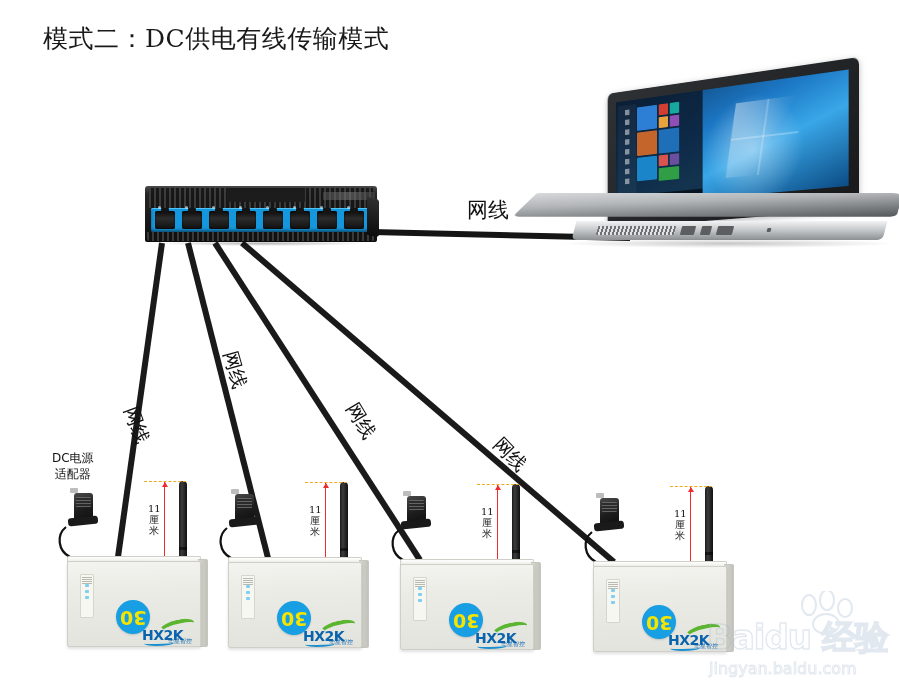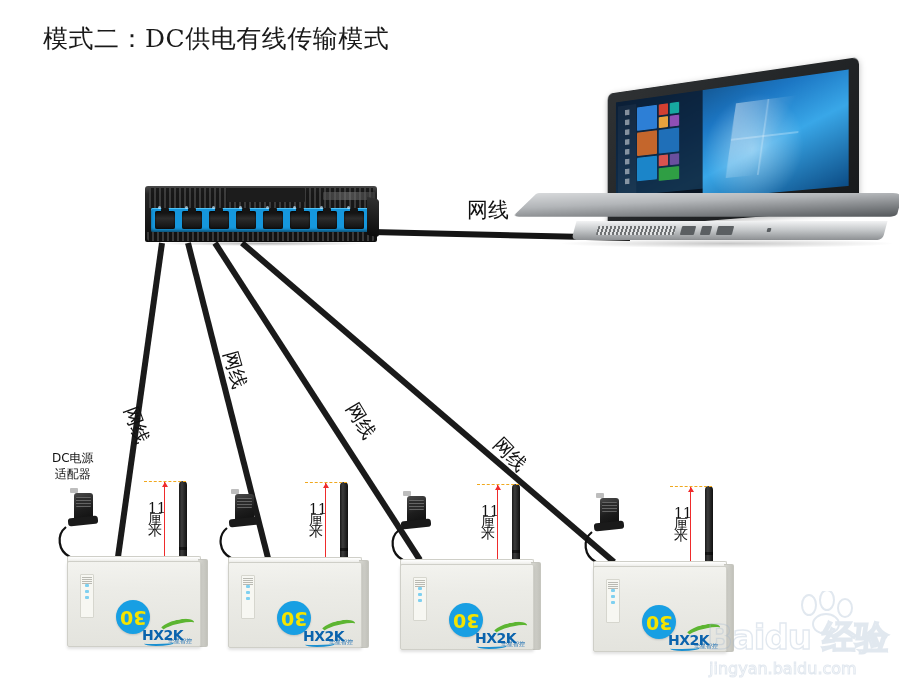--- a/index.html
+++ b/index.html
@@ -246,21 +246,21 @@
   .meas-line:before,.meas-line:after{
     content:"";position:absolute;left:-2.5px;width:0;height:0;
     border-left:3px solid transparent;border-right:3px solid transparent;
   }
   .meas-line:before{top:0;border-bottom:5px solid #ef2b2b;}
   .meas-line:after{bottom:0;border-top:5px solid #ef2b2b;}
   .dash{
     position:absolute;height:0;border-top:1px dashed #f0a81e;
   }
   .meas-text{
-    position:absolute;font-size:14px;color:#111;line-height:11px;
+    position:absolute;font-size:10px;color:#111;line-height:11px;
     text-align:center;width:12px;
     font-family:"DejaVu Serif","Liberation Serif",serif;
   }
 
   
   .adapter{position:absolute;width:40px;height:64px;}
   .ad-body{
     position:absolute;left:10px;top:0;width:19px;height:28px;
     background:linear-gradient(160deg,#4a4a4a,#1d1d1d 55%,#0e0e0e);
     border-radius:3px;

